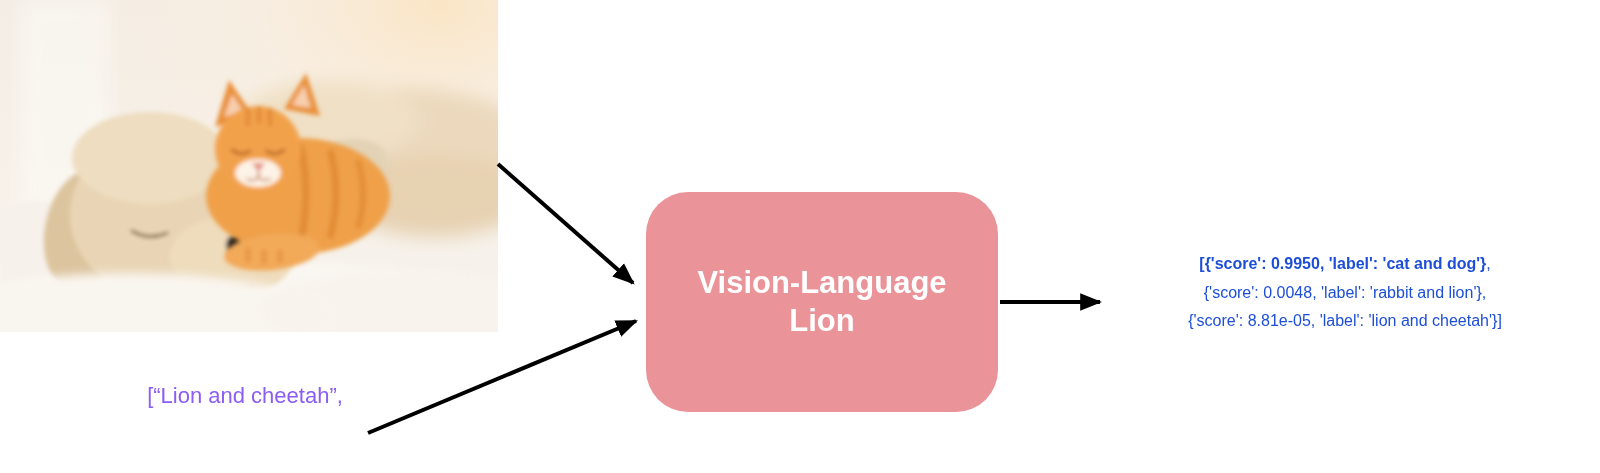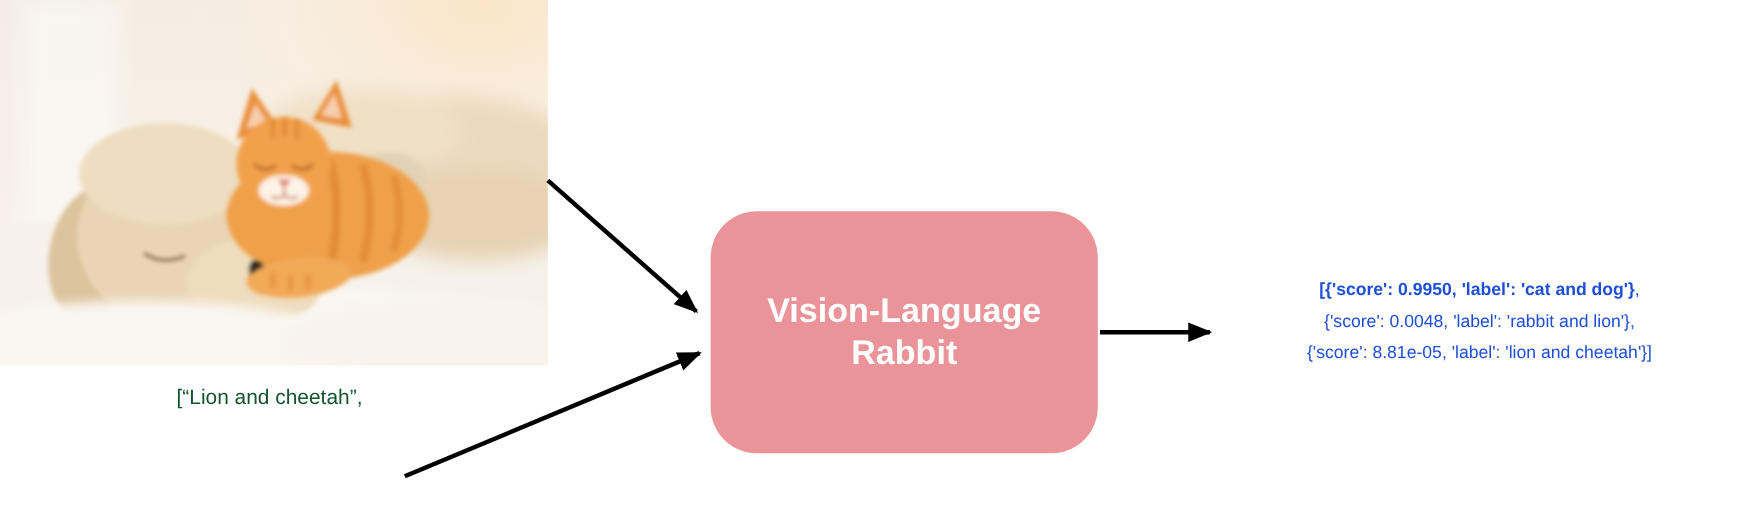--- a/index.html
+++ b/index.html
@@ -22,22 +22,22 @@
   
   .model-box{
     position:absolute;left:646px;top:192px;width:352px;height:220px;
     background:#ea949a;border-radius:42px;
     display:flex;flex-direction:column;align-items:center;justify-content:center;
     color:#ffffff;font-weight:bold;font-size:31px;line-height:38px;text-align:center;
   }
 
   
   .input-text{
-    position:absolute;left:95px;top:346px;width:300px;
-    text-align:center;color:#14532d;font-size:19px;line-height:31px;
+    position:absolute;left:95px;top:380px;width:300px;
+    text-align:center;color:#8b5cf6;font-size:22px;line-height:31px;
   }
 
   
   .output-text{
     position:absolute;left:1095px;top:250px;width:500px;
     text-align:center;color:#1d4ed8;font-size:16px;line-height:28.5px;
     white-space:nowrap;
   }
   .output-text .line{display:block;}
   .output-text .bold{font-weight:bold;}
@@ -127,21 +127,21 @@
         <path d="M0,0 L10,4 L0,8 z" fill="#000000"></path>
       </marker>
     </defs>
     <line x1="498" y1="164" x2="633" y2="283" stroke="#000000" stroke-width="4" marker-end="url(#arrowhead)"></line>
     <line x1="368" y1="433" x2="636" y2="321" stroke="#000000" stroke-width="4" marker-end="url(#arrowhead)"></line>
     <line x1="1000" y1="302" x2="1100" y2="302" stroke="#000000" stroke-width="4" marker-end="url(#arrowhead)"></line>
   </svg>
 
   <div class="model-box">
     <span>Vision-Language</span>
-    <span>Rabbit</span>
+    <span>Lion</span>
   </div>
 
   <div class="input-text">
     <div>[“Lion and cheetah”,</div>
   </div>
 
   <div class="output-text">
     <span class="line"><span class="bold">[{'score': 0.9950, 'label': 'cat and dog'}</span><span>,</span></span>
     <span class="line">{'score': 0.0048, 'label': 'rabbit and lion'},</span>
     <span class="line">{'score': 8.81e-05, 'label': 'lion and cheetah'}]</span>

